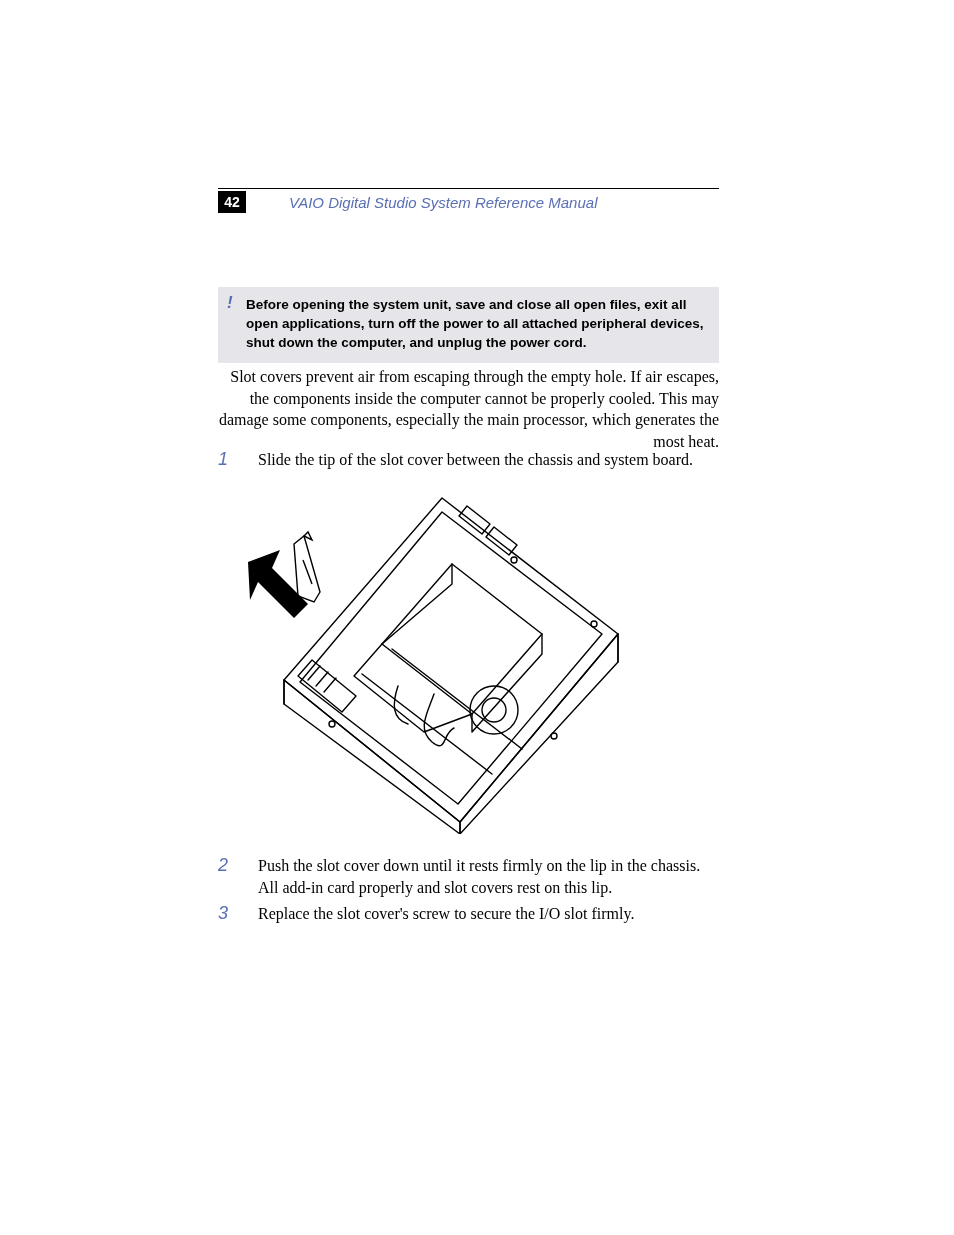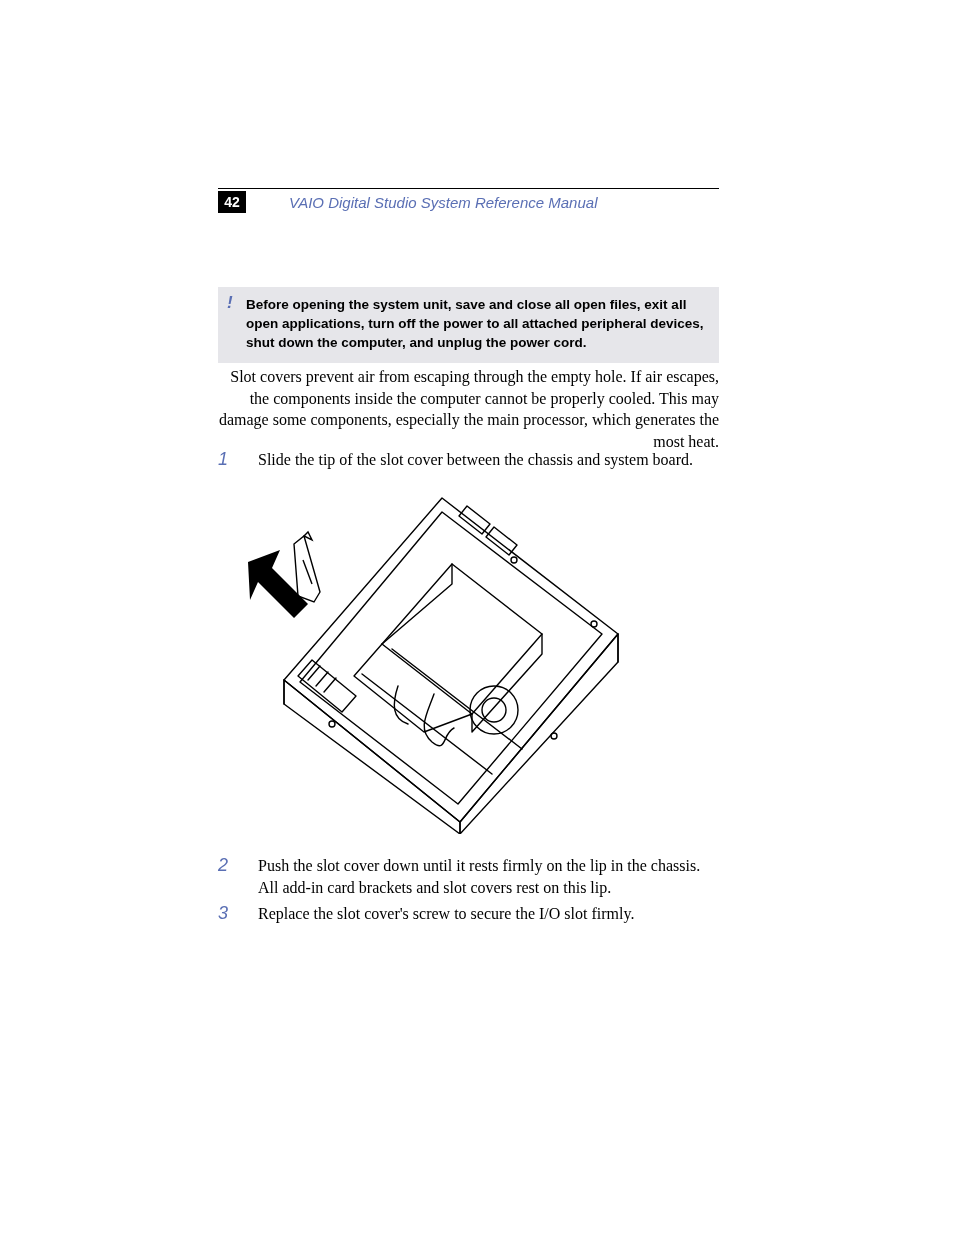--- a/index.html
+++ b/index.html
@@ -187,21 +187,21 @@
       </g>
 
       <g fill="#000">
         <path d="M6 78 L38 66 L30 84 L66 120 L52 134 L16 98 L8 116 Z"></path>
       </g>
     </svg>
   </div>
 
   <div class="step step2">
     <span class="step-num">2</span>
-    <span class="step-text">Push the slot cover down until it rests firmly on the lip in the chassis. All add-in card brackets and slot covers rest on this lip.</span>
+    <span class="step-text">Push the slot cover down until it rests firmly on the lip in the chassis. All add-in card properly and slot covers rest on this lip.</span>
   </div>
 
   <div class="step step3">
     <span class="step-num">3</span>
     <span class="step-text">Replace the slot cover's screw to secure the I/O slot firmly.</span>
   </div>
 
 </div>
 
 </body></html>

